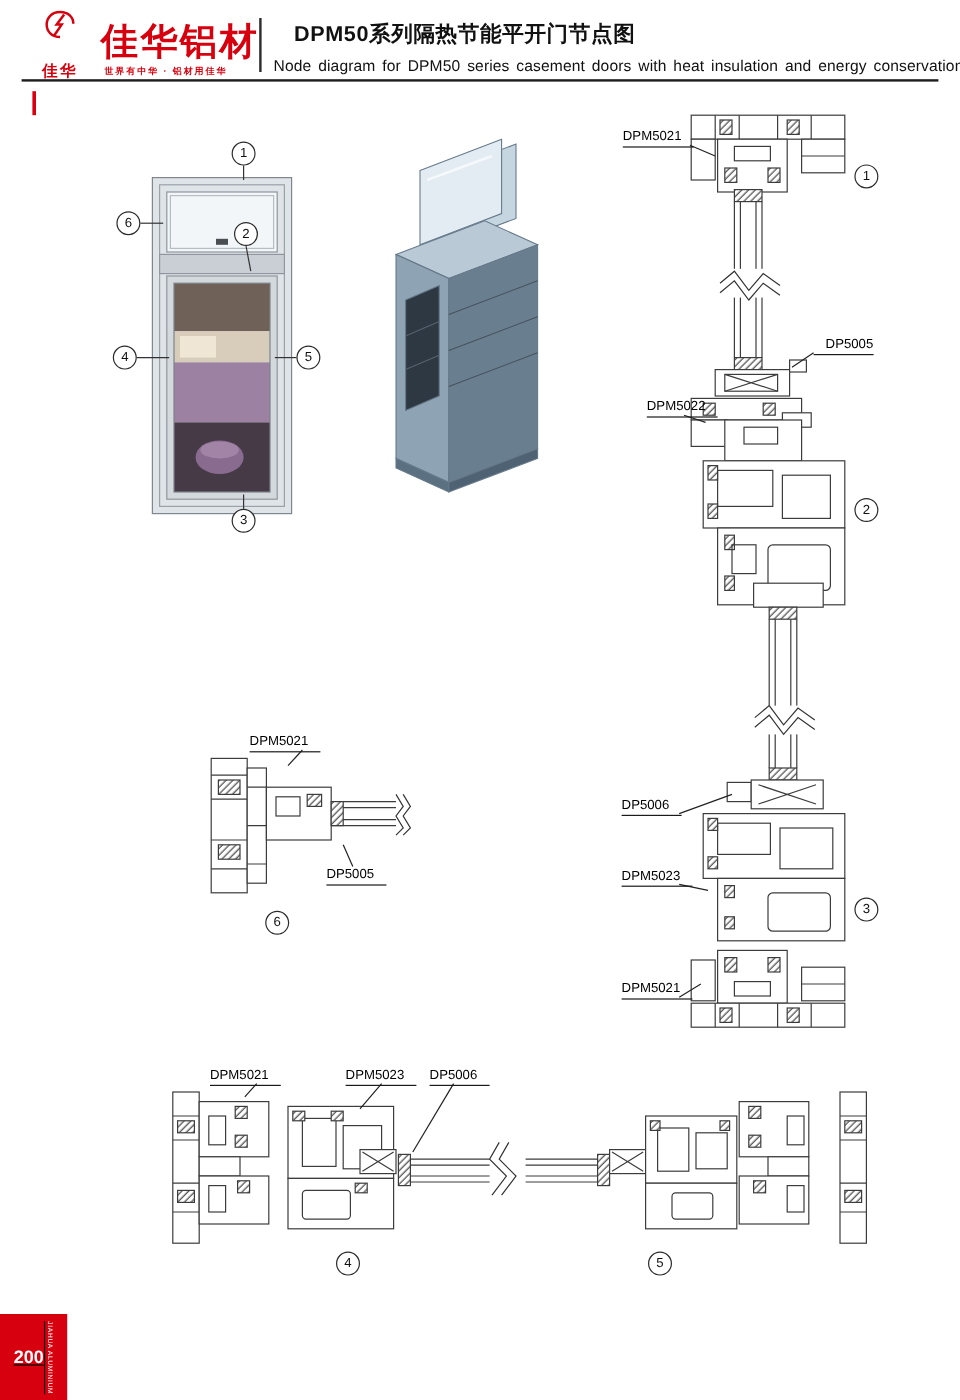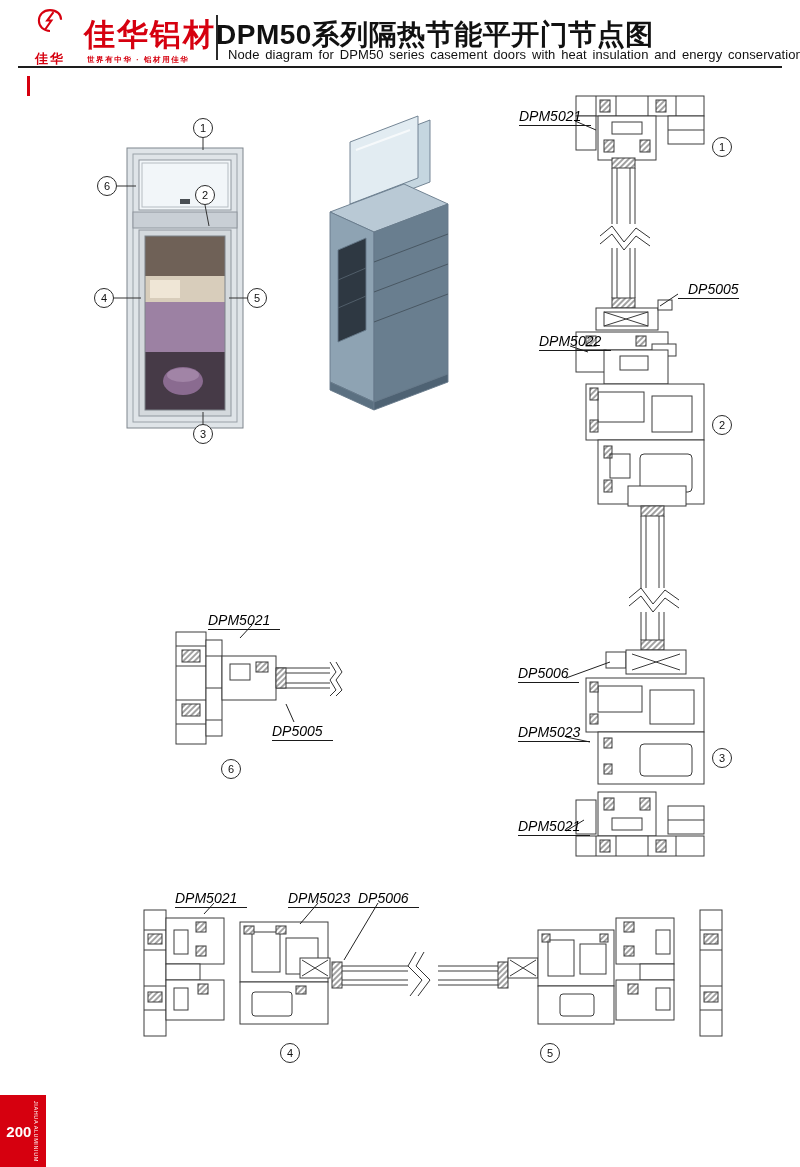--- a/index.html
+++ b/index.html
@@ -8,36 +8,36 @@
   .page { position:relative; width:800px; height:1167px; background:#fff; overflow:hidden; margin:0 auto; }
   .art { position:absolute; left:0; top:0; z-index:1; }
   .abs { position:absolute; z-index:2; }
 
   
   .logo-box { left:18px; top:8px; width:64px; height:60px; display:flex; flex-direction:column; align-items:center; }
   .logo-cn { font-size:13px; font-weight:bold; color:#d6000f; letter-spacing:2px; margin-top:17px; }
   .brand-cn { left:84px; top:14px; font-size:31px; font-weight:bold; color:#d6000f; letter-spacing:2px; }
   .brand-slogan { left:87px; top:55px; font-size:7.5px; color:#d6000f; letter-spacing:1.6px; white-space:nowrap;font-weight:bold; }
   .hdr-divider { left:216px; top:15px; width:2px; height:45px; background:#2b2b2b; }
-  .title-cn { left:216px; top:16px; font-size:28px; font-weight:bold; color:#111; letter-spacing:0.5px; white-space:nowrap; }
+  .title-cn { left:245px; top:16px; font-size:18px; font-weight:bold; color:#111; letter-spacing:0.5px; white-space:nowrap; }
   .title-en { left:228px; top:47px; font-size:13px; color:#111; letter-spacing:0.1px; word-spacing:2px; white-space:nowrap; }
   .hdr-rule { left:18px; top:66px; width:764px; height:2px; background:#1d1d1d; }
   .red-tick { left:27px; top:76px; width:2.5px; height:20px; background:#d6000f; }
 
   
-  .plabel { position:absolute; z-index:2; font-size:14px; color:#000; line-height:1.15;
-            border-bottom:1.2px solid #1a1a1a; padding:0 10px 1px 0; white-space:nowrap;font-style:italic; }
+  .plabel { position:absolute; z-index:2; font-size:11px; color:#000; line-height:1.15;
+            border-bottom:1.2px solid #1a1a1a; padding:0 10px 1px 0; white-space:nowrap; }
   .plabel.pl { padding:0 0 1px 10px; }
   .callout { position:absolute; z-index:2; width:20px; height:20px; border:1.3px solid #2a2a2a; border-radius:50%;
              background:#fff; display:flex; align-items:center; justify-content:center;
              font-size:11px; color:#111; }
 
   
-  .footer-bar { left:0; top:1095px; width:46px; height:72px; background:#d6000f; display:flex;
-                align-items:center; justify-content:center; gap:0; z-index:2; }
+  .footer-bar { left:0; top:1095px; width:56px; height:72px; background:#d6000f; display:flex;
+                align-items:center; justify-content:center; gap:0; z-index:2;text-decoration:underline; }
   .page-num { color:#fff; font-size:15px; font-weight:bold; }
   .footer-brand { color:#fff; font-size:5.5px; letter-spacing:0.6px; writing-mode:vertical-rl; line-height:1.5; }
 </style>
 </head>
 <body>
 
 <div class="page">
 
   <svg class="art" width="800" height="1167" viewBox="0 0 800 1167" xmlns="http://www.w3.org/2000/svg">
     <defs>

